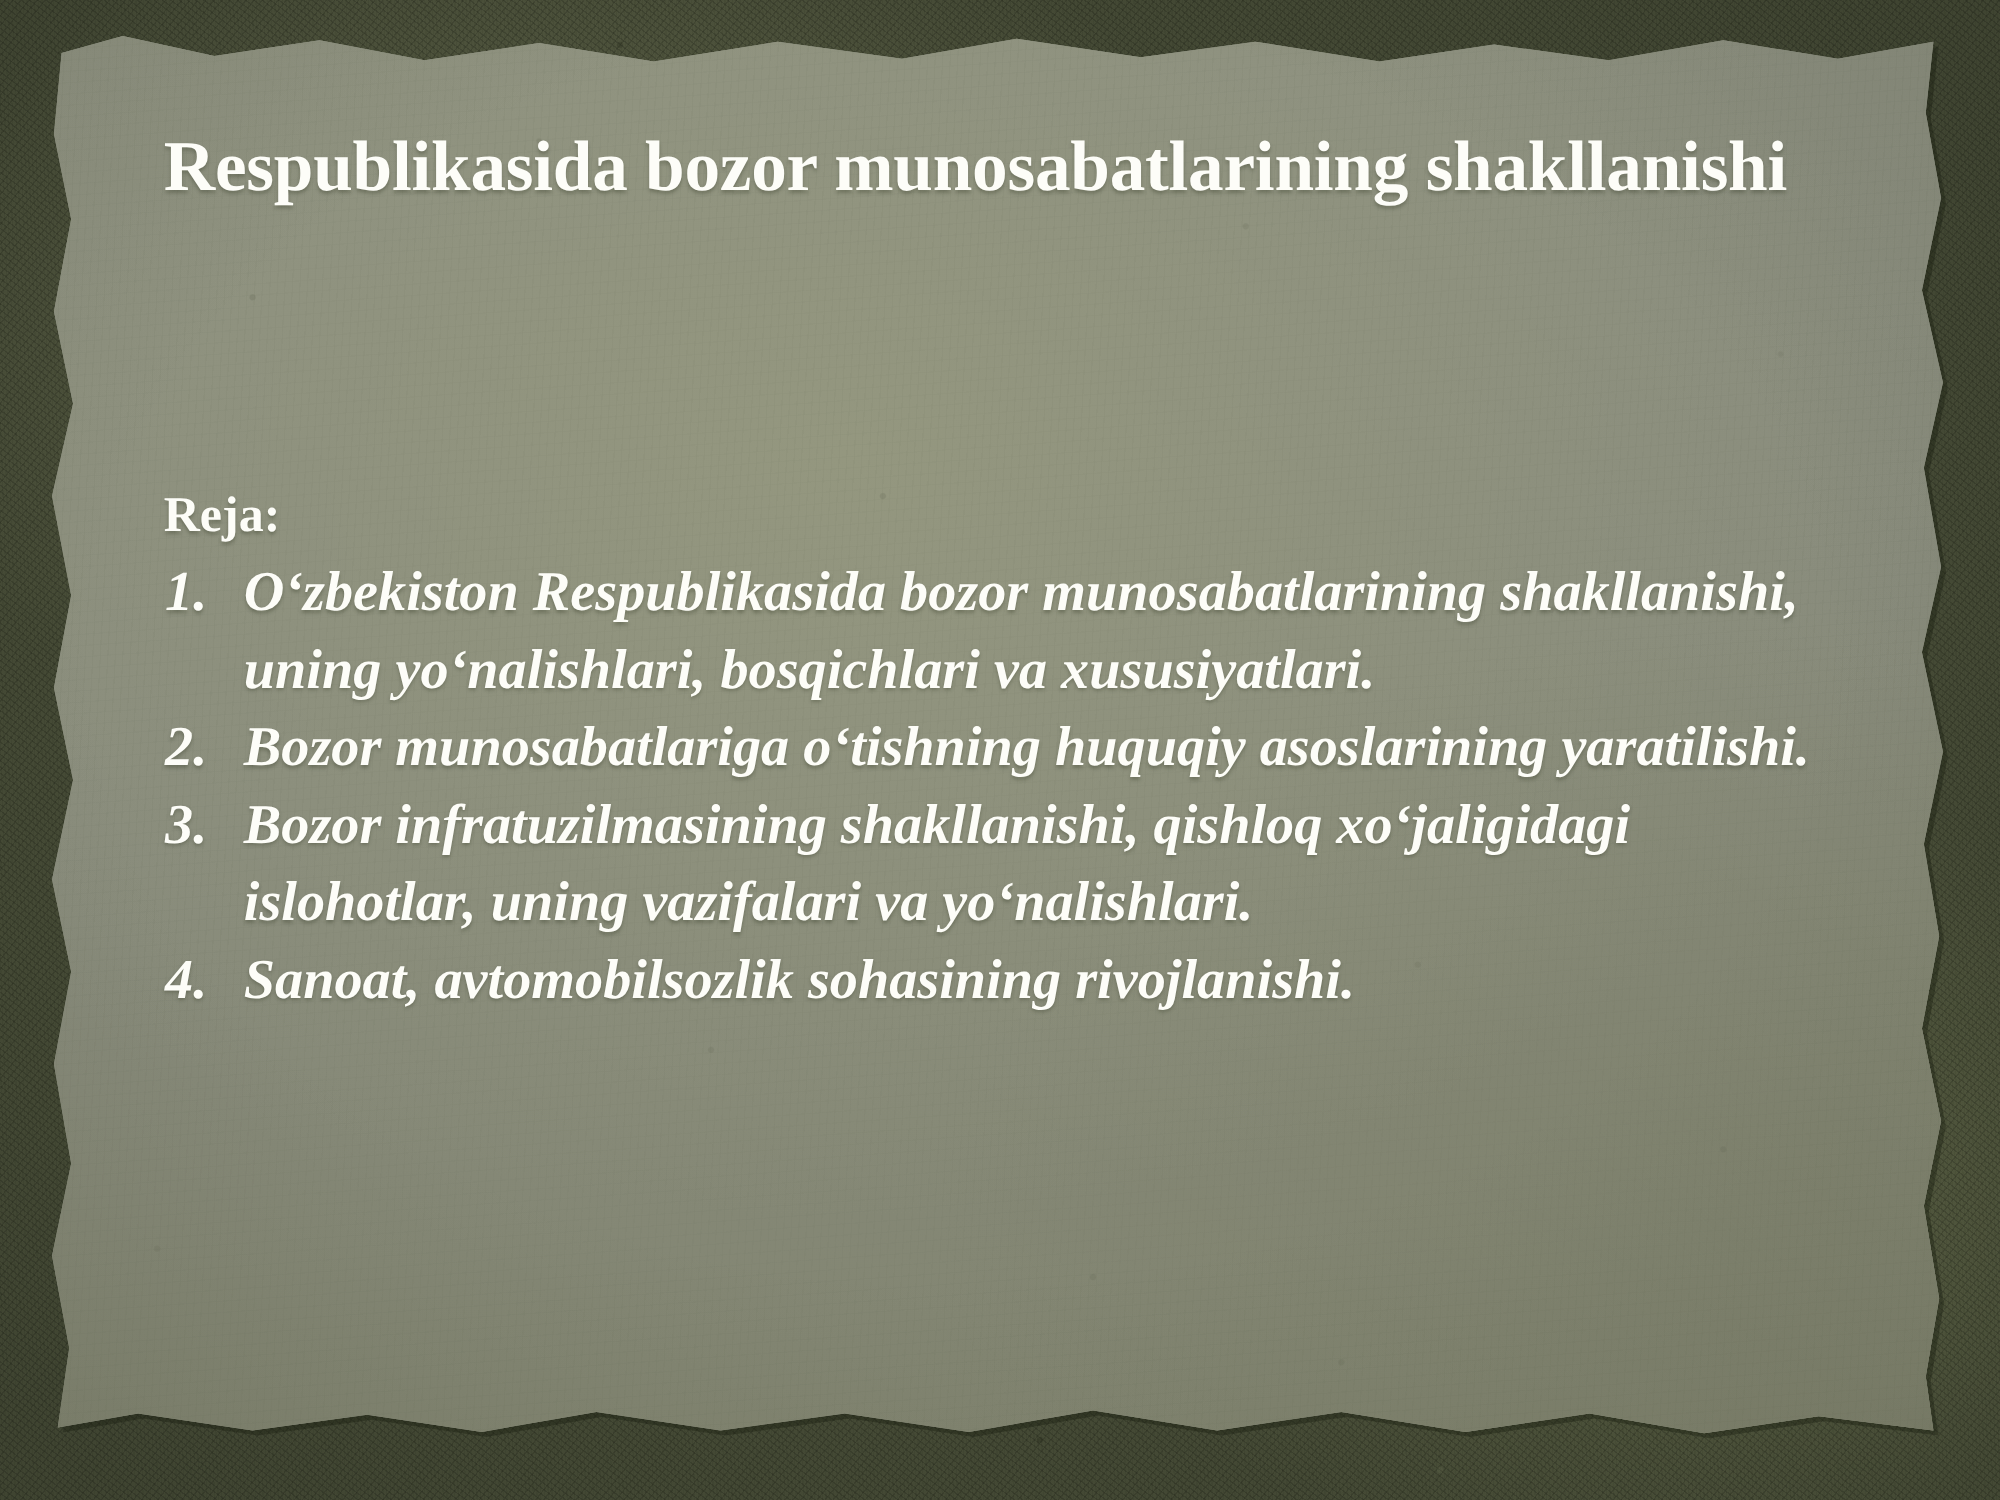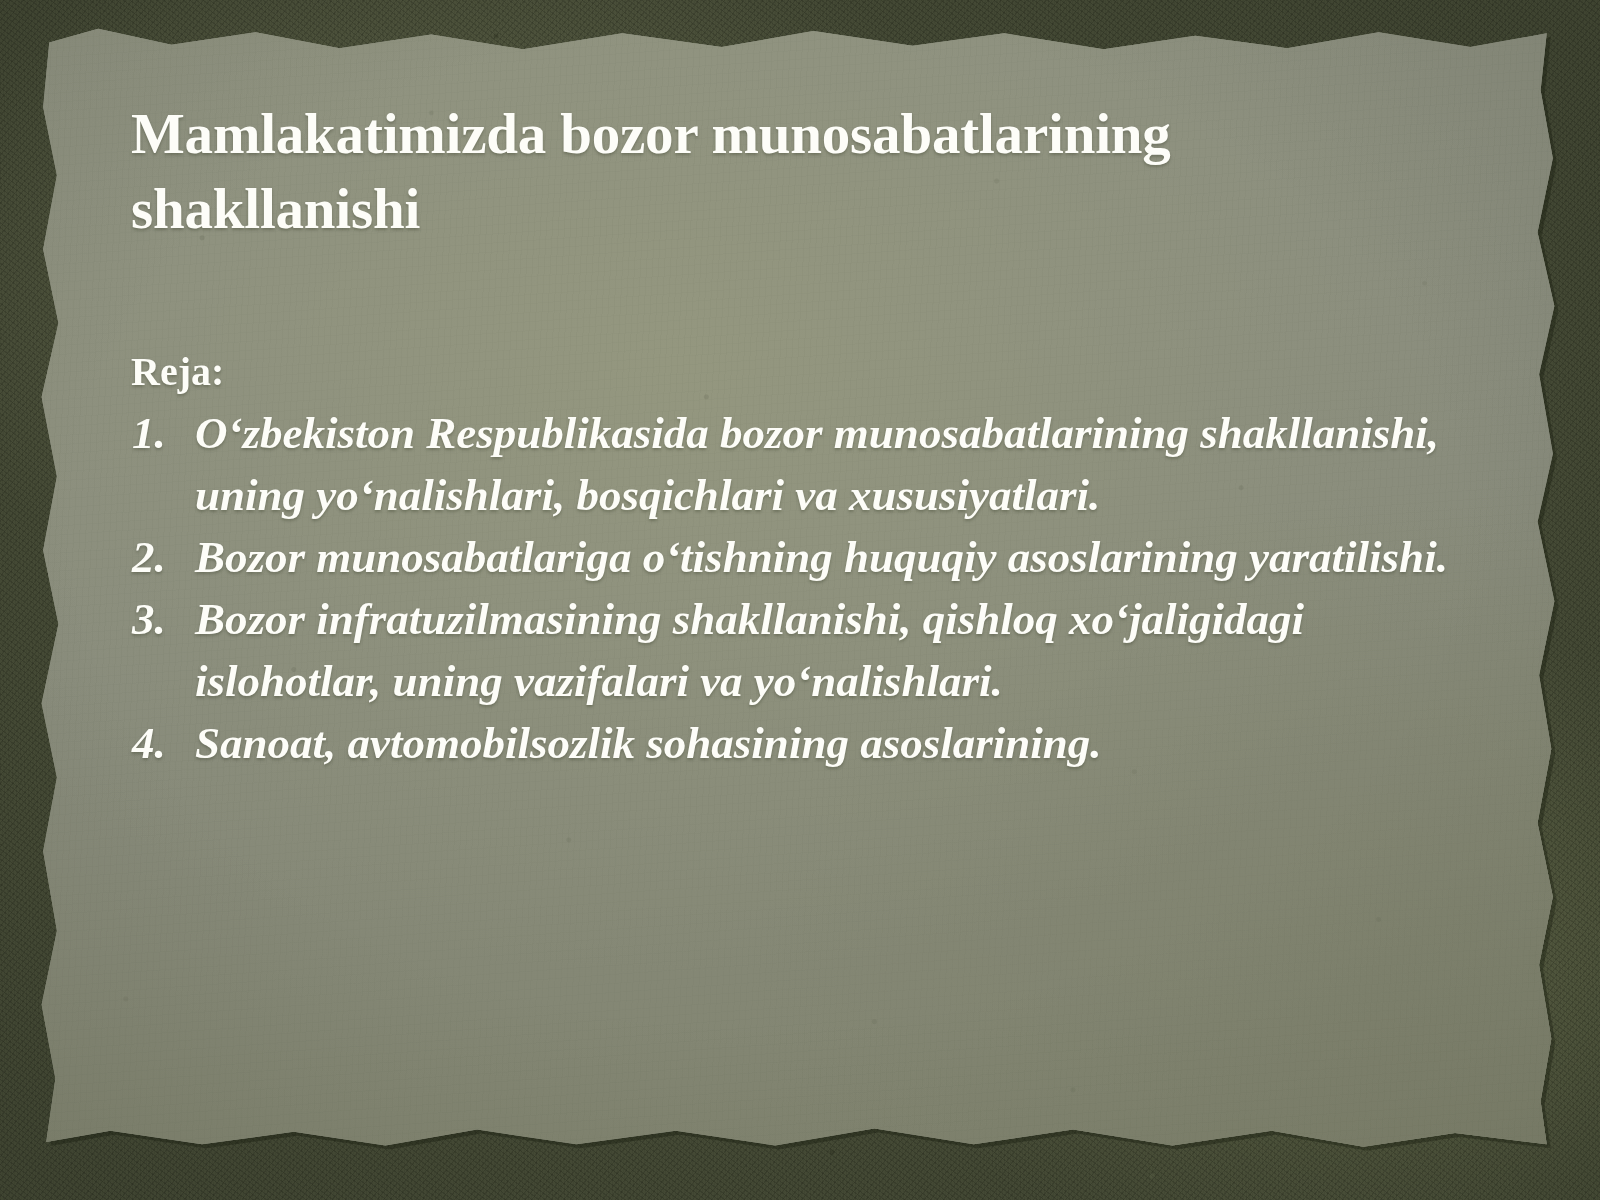--- a/index.html
+++ b/index.html
@@ -140,21 +140,21 @@
                 rgba(0,0,0,0) 55%, rgba(58,62,42,.18) 100%);
   }
 
   
   .content {
     position: absolute;
     left: 0; top: 0;
     width: 1600px; height: 1200px;
     pointer-events: none;
   }
-  .content > * { pointer-events: auto; }
+  .content > * { pointer-events: auto; margin-top: 40px; }
 
   .slide-title {
     position: absolute;
     left: 131px;
     top: 96px;
     width: 1330px;
     margin: 0;
     color: #fdfdf8;
     font-size: 57px;
     font-weight: bold;
@@ -218,28 +218,28 @@
   <div class="paper-shadow"></div>
 
   <div class="paper">
     <div class="paper-grain"></div>
     <div class="paper-flecks"></div>
     <div class="paper-vignette"></div>
   </div>
 
   <div class="content">
 
-    <h1 class="slide-title">Mamlakatimizda bozor munosabatlarining shakllanishi</h1>
+    <h1 class="slide-title">Respublikasida bozor munosabatlarining shakllanishi</h1>
 
     <div class="body-block">
 
       <div class="reja-label">Reja:</div>
 
       <ol class="reja-list">
         <li>Oʻzbekiston Respublikasida bozor munosabatlarining shakllanishi, uning yoʻnalishlari, bosqichlari va xususiyatlari.</li>
         <li>Bozor munosabatlariga oʻtishning huquqiy asoslarining yaratilishi.</li>
         <li>Bozor infratuzilmasining shakllanishi, qishloq xoʻjaligidagi islohotlar, uning vazifalari va yoʻnalishlari.</li>
-        <li>Sanoat, avtomobilsozlik sohasining asoslarining.</li>
+        <li>Sanoat, avtomobilsozlik sohasining rivojlanishi.</li>
       </ol>
 
     </div>
   </div>
 </div>
 
 </body></html>

